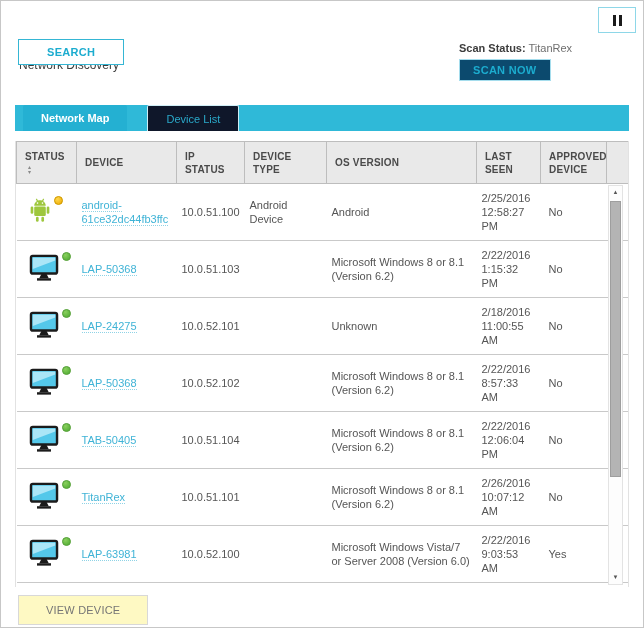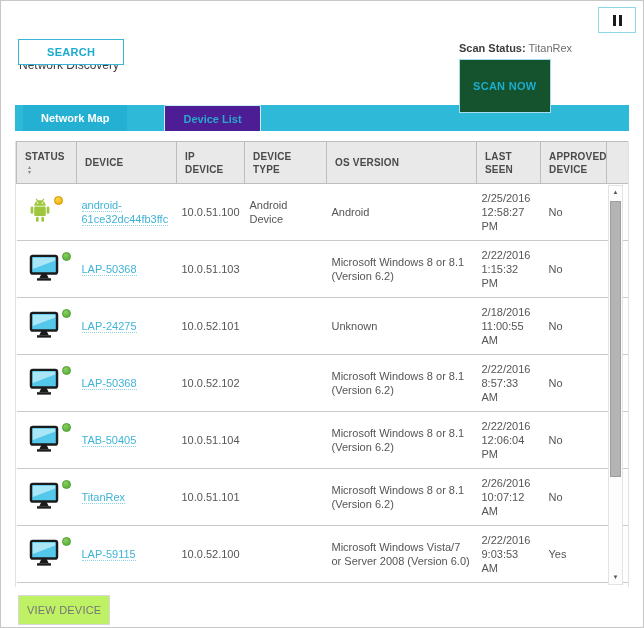--- a/index.html
+++ b/index.html
@@ -22,36 +22,36 @@
   .search-btn {
     position:absolute; left:17px; top:38px;
     background:#fff; border:1px solid #35b6d4; color:#1caccf;
     font-size:11px; font-weight:bold; letter-spacing:.3px;
     padding:6px 28px; cursor:pointer; font-family:inherit;
   }
   .scaninfo { position:absolute; left:458px; top:40px; font-size:11px; line-height:14px; }
   .scaninfo .lbl { font-weight:bold; color:#3c3c3c; }
   .scaninfo .val { color:#6f6f6f; }
   .scannow-btn {
-    margin-top:4px; background:#14532d; border:1px solid #a5dded; color:#1caccf;
+    margin-top:4px; background:#0c4a6e; border:1px solid #a5dded; color:#1caccf;
     font-size:11px; font-weight:bold; letter-spacing:.3px;
-    padding:20px 13px; cursor:pointer; font-family:inherit;
+    padding:4px 13px; cursor:pointer; font-family:inherit;
   }
 
   
   .tabbar {
     margin:0 14px; height:26px; background:#2fb9d8;
-    display:flex; align-items:stretch;gap:30px;
+    display:flex; align-items:stretch;
   }
   .tab {
     font-size:11px; padding:0 18px; display:flex; align-items:center;
     cursor:pointer; border-radius:2px 2px 0 0;
   }
   .tab-inactive { background:#24b0d2; color:#fff; font-weight:bold; margin-left:8px; }
-  .tab-active { background:#4c1d95; color:#2aa9c9; font-weight:700; margin-left:7px; border:1px solid #cfeef6; border-bottom:none; }
+  .tab-active { background:#0f172a; color:#2aa9c9; font-weight:400; margin-left:20px; border:1px solid #cfeef6; border-bottom:none; }
 
   
   .table-wrap { position:relative; margin:10px 14px 0; height:446px; overflow:hidden;
     border-left:1px solid #e2e2e2; border-right:1px solid #e2e2e2; }
   table { border-collapse:collapse; width:616px; table-layout:fixed; }
   col.c1{width:60px} col.c2{width:100px} col.c3{width:68px} col.c4{width:82px}
   col.c5{width:150px} col.c6{width:64px} col.c7{width:66px} col.c8{width:26px}
   thead th {
     background:#e9e9e9; color:#4a4a4a; font-size:10px; font-weight:bold;
     text-align:left; vertical-align:middle; padding:6px 8px; height:42px;
@@ -82,22 +82,22 @@
   .vscroll .arr-up { top:0; }
   .vscroll .arr-down { bottom:0; }
   .vscroll .thumb {
     position:absolute; left:1px; right:1px; top:15px; height:276px;
     background:#b4b4b4; border:1px solid #9e9e9e; cursor:grab;
   }
 
   
   .footer { margin:8px 0 0 17px; }
   .viewdevice-btn {
-    background:#bef264; border:1px solid #d8d8d8; color:#757575;
-    font-size:11px; letter-spacing:.2px; padding:8px 8px; cursor:pointer; font-family:inherit;
+    background:#fef9c3; border:1px solid #d8d8d8; color:#757575;
+    font-size:11px; letter-spacing:.2px; padding:8px 27px; cursor:pointer; font-family:inherit;
   }
 </style>
 </head>
 <body>
 
 <div class="app">
 
   <div class="tophead">
     <div class="page-title">Network Discovery</div>
     <button class="pause-btn">
@@ -132,21 +132,21 @@
           <col class="c6">
           <col class="c7">
           <col class="c8">
       </colgroup>
       <thead>
         <tr>
           <th>
             <span>STATUS</span><span class="sort"><span>▴</span><span>▾</span></span>
           </th>
           <th>DEVICE</th>
-          <th>IP DEVICE</th>
+          <th>IP STATUS</th>
           <th>DEVICE TYPE</th>
           <th>OS VERSION</th>
           <th>LAST SEEN</th>
           <th>APPROVED DEVICE</th>
           <th></th>
         </tr>
       </thead>
       <tbody>
           <tr>
     <td class="cell-status">
@@ -274,21 +274,21 @@
     <td class="cell-status">
       <span class="devicon">
         <svg viewBox="0 0 32 29" width="30" height="27">
     <rect x="2" y="2" width="28" height="19" rx="2" fill="#54c8ea" stroke="#1b1b1b" stroke-width="2.6"></rect>
     <path d="M4 4 h24 v3 l-24 9 z" fill="#b5e9f8" opacity="0.9"></path>
     <path d="M13.5 21 h5 l2.6 5 h-10.2 z" fill="#1b1b1b"></path>
     <rect x="8.5" y="26" width="15" height="2.6" fill="#1b1b1b"></rect>
   </svg><span class="indicator ind-green"></span>
       </span>
     </td>
-    <td><a class="dev-link">LAP-59115</a></td>
+    <td><a class="dev-link">LAP-63981</a></td>
     <td>10.0.52.100</td>
     <td></td>
     <td>Microsoft Windows Vista/7 or Server 2008 (Version 6.0)</td>
     <td>2/22/2016 9:03:53 AM</td>
     <td class="cell-approved">Yes</td>
     <td></td>
   </tr>
           <tr>
     <td class="cell-status">
       

